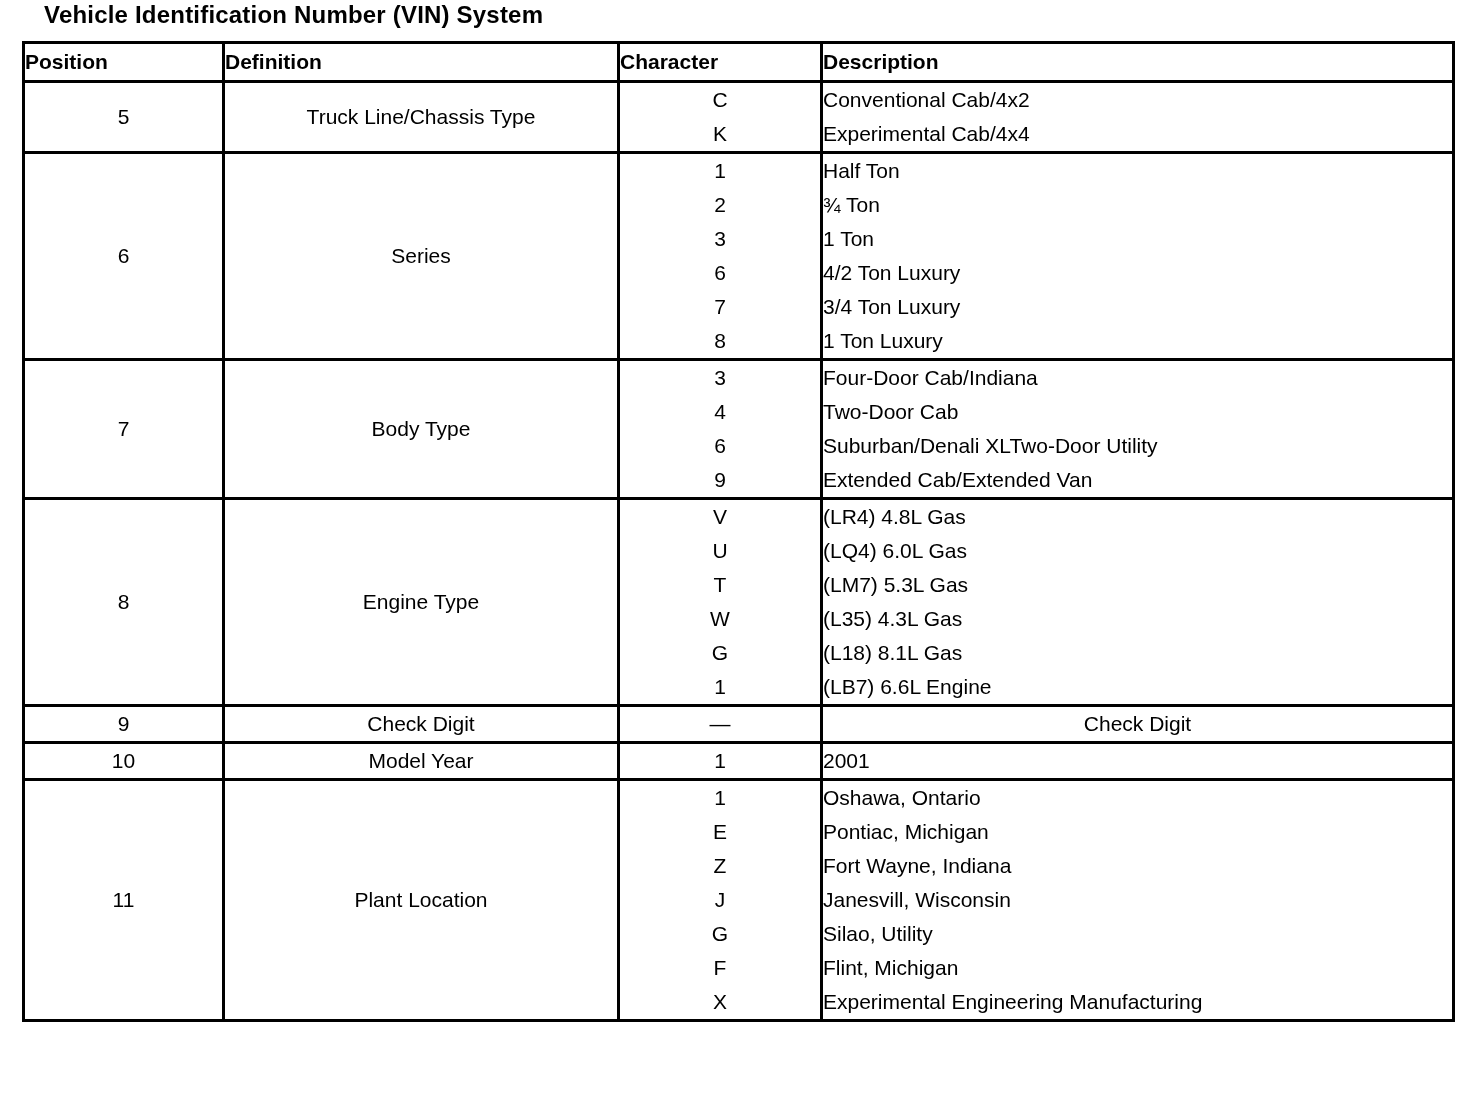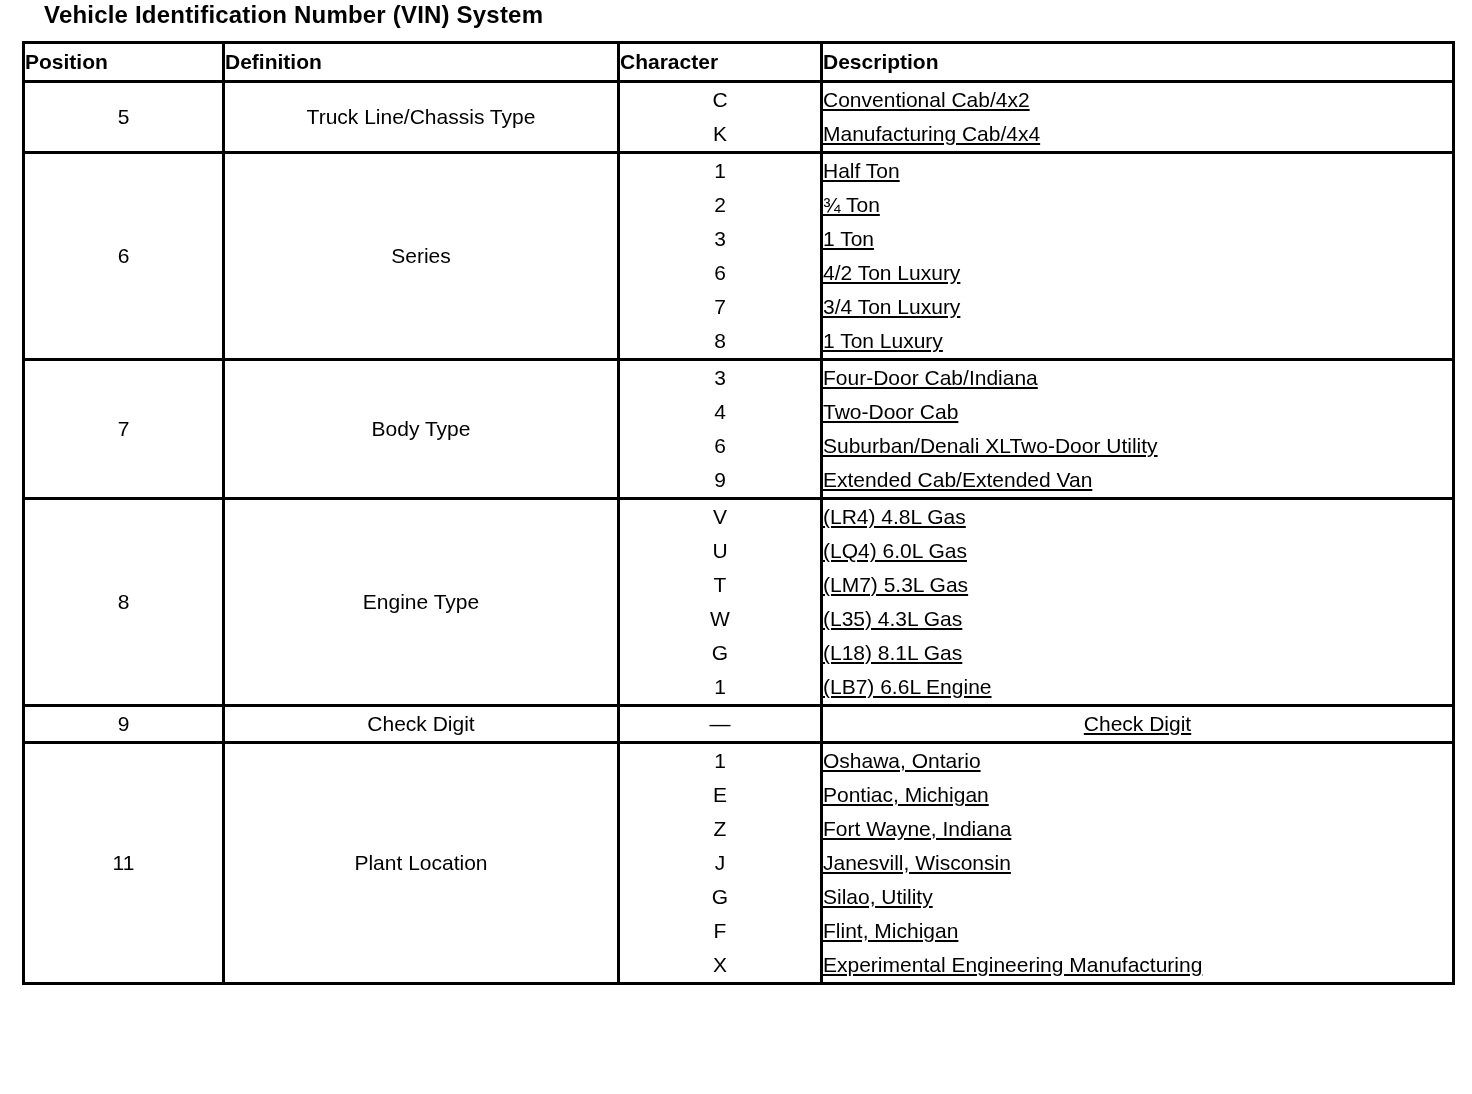--- a/index.html
+++ b/index.html
@@ -66,21 +66,20 @@
     white-space: nowrap;
   }
   td.chr, td.dsc {
     padding-top: 3px;
     padding-bottom: 3px;
   }
   td.dsc {
     text-align: left;
     padding-left: 13px;
     padding-right: 4px;
-    text-decoration: underline;
   }
   td.dsc.center {
     text-align: center;
     padding-left: 0;
   }
   td.pos { font-size: 21px; }
 </style>
 </head>
 <body>
 
@@ -107,21 +106,21 @@
 
     <tr>
           <td class="pos">5</td>
           <td class="def">Truck Line/Chassis Type</td>
           <td class="chr">
             <div class="line">C</div>
             <div class="line">K</div>
           </td>
           <td class="dsc">
             <div class="line">Conventional Cab/4x2</div>
-            <div class="line">Manufacturing Cab/4x4</div>
+            <div class="line">Experimental Cab/4x4</div>
           </td>
         </tr>
         <tr>
           <td class="pos">6</td>
           <td class="def">Series</td>
           <td class="chr">
             <div class="line">1</div>
             <div class="line">2</div>
             <div class="line">3</div>
             <div class="line">6</div>
@@ -174,20 +173,30 @@
           </td>
         </tr>
         <tr>
           <td class="pos">9</td>
           <td class="def">Check Digit</td>
           <td class="chr">
             <div class="line">—</div>
           </td>
           <td class="dsc center">
             <div class="line">Check Digit</div>
+          </td>
+        </tr>
+        <tr>
+          <td class="pos">10</td>
+          <td class="def">Model Year</td>
+          <td class="chr">
+            <div class="line">1</div>
+          </td>
+          <td class="dsc">
+            <div class="line">2001</div>
           </td>
         </tr>
         <tr>
           <td class="pos">11</td>
           <td class="def">Plant Location</td>
           <td class="chr">
             <div class="line">1</div>
             <div class="line">E</div>
             <div class="line">Z</div>
             <div class="line">J</div>

